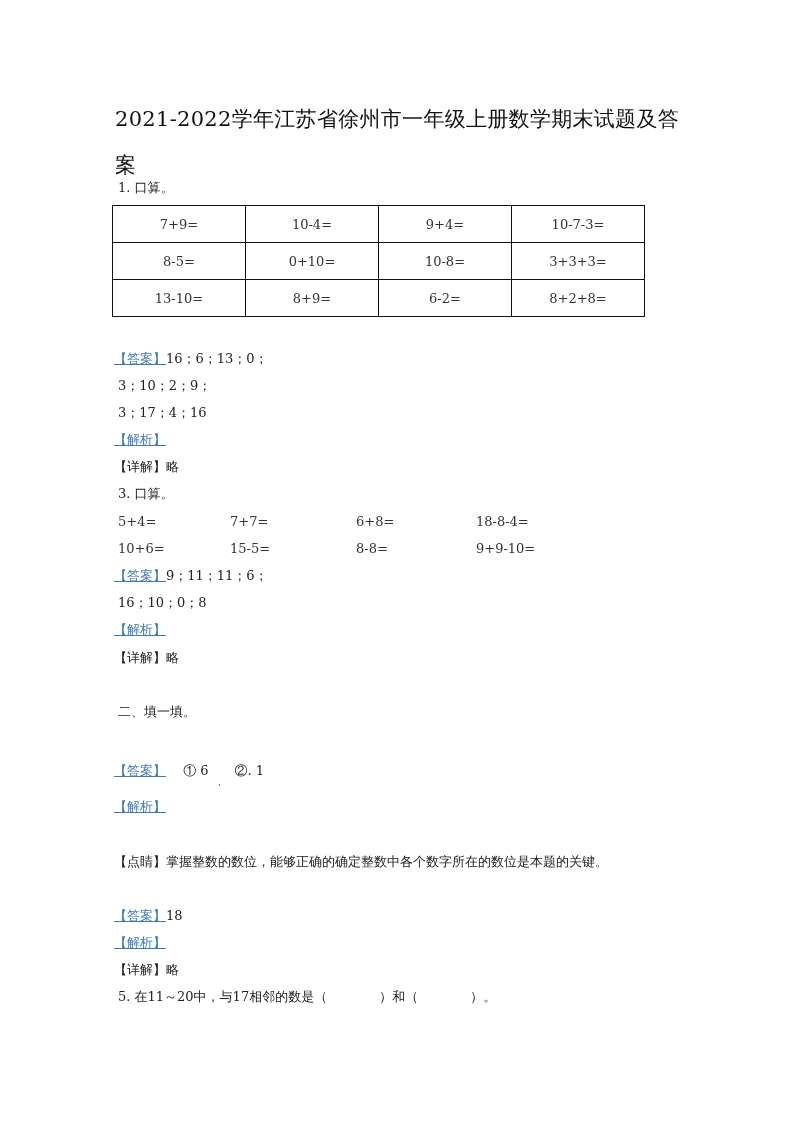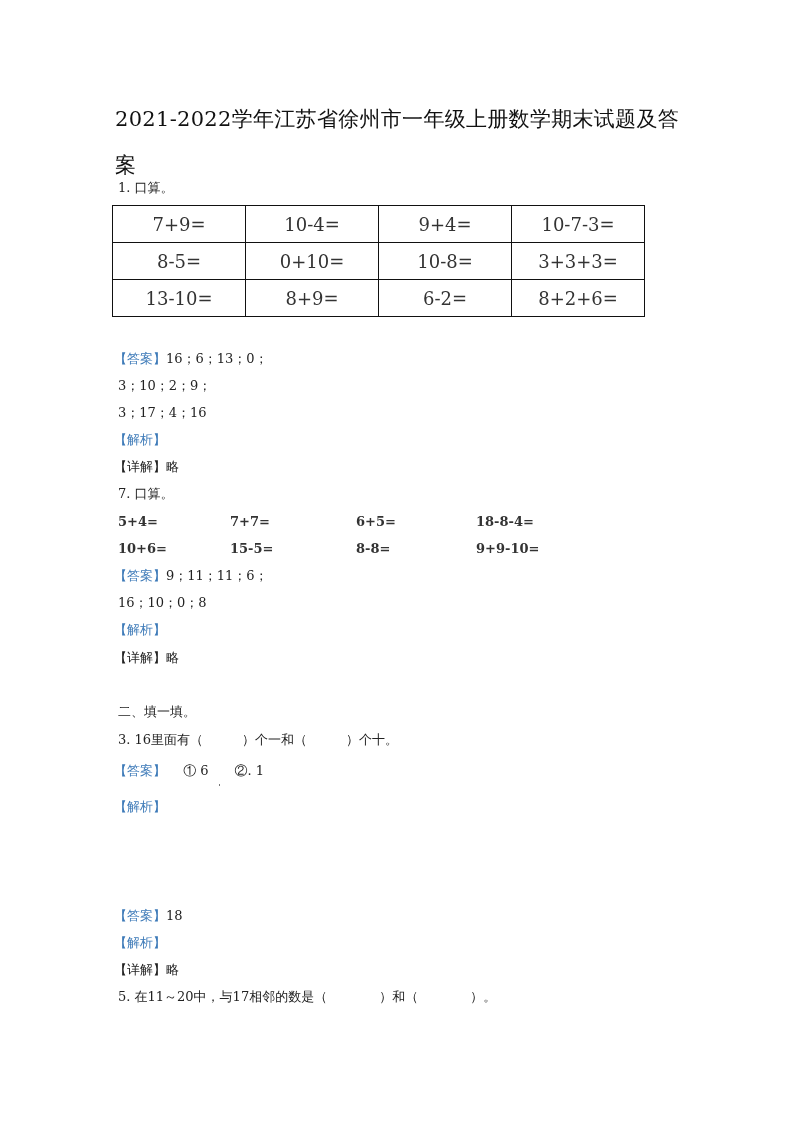--- a/index.html
+++ b/index.html
@@ -11,31 +11,31 @@
   .page { position: absolute; left: 0; top: 0; width: 793px; height: 1122px; }
   .title {
     position: absolute; left: 115px; top: 96px; width: 580px;
     font-size: 21px; line-height: 46px; font-weight: normal; color: #111;
     letter-spacing: 0.3px;
   }
   .line {
     position: absolute; left: 118px; font-size: 13px; line-height: 18px;
     white-space: nowrap; color: #222;
   }
-  .tag-blue { color: #3d7ab8; }
+  .tag-blue { color: #3d7ab8; text-decoration: underline; }
   table.calc {
     position: absolute; left: 112px; top: 205px; width: 533px;
-    border-collapse: collapse; font-size: 18px;
+    border-collapse: collapse; font-size: 13px;
   }
   table.calc td {
     border: 1.5px solid #111; height: 36px; text-align: center;
     width: 25%; padding: 0; color: #333;
   }
   .row-abs { position: absolute; left: 118px; font-size: 13px; line-height: 18px; color: #333; }
-  .row-abs span { position: absolute; white-space: nowrap; font-weight: bold; }
+  .row-abs span { position: absolute; white-space: nowrap; }
   .dot { position: absolute; left: 219px; top: 784px; width: 1px; height: 2px; background: #777; }
 </style>
 </head>
 <body>
 
 <div class="page">
 
   <div class="title">2021-2022学年江苏省徐州市一年级上册数学期末试题及答案</div>
 
   <div class="line" style="top:179px">1. 口算。</div>
@@ -51,65 +51,67 @@
     <tr>
       <td>8-5=</td>
       <td>0+10=</td>
       <td>10-8=</td>
       <td>3+3+3=</td>
     </tr>
     <tr>
       <td>13-10=</td>
       <td>8+9=</td>
       <td>6-2=</td>
-      <td>8+2+6=</td>
+      <td>8+2+8=</td>
     </tr>
   </tbody>
     </table>
 
   <div class="line" style="top:350px; left:114px">
     <span class="tag-blue">【答案】</span><span>16；6；13；0；</span>
   </div>
   <div class="line" style="top:377px">3；10；2；9；</div>
   <div class="line" style="top:404px">3；17；4；16</div>
   <div class="line tag-blue" style="top:431px; left:114px">【解析】</div>
   <div class="line" style="top:458px; left:114px">
     <span>【详解】</span><span>略</span>
   </div>
 
-  <div class="line" style="top:485px">7. 口算。</div>
+  <div class="line" style="top:485px">3. 口算。</div>
   <div class="row-abs" style="top:513px">
     <span style="left:0">5+4=</span>
     <span style="left:112px">7+7=</span>
-    <span style="left:238px">6+5=</span>
+    <span style="left:238px">6+8=</span>
     <span style="left:358px">18-8-4=</span>
   </div>
   <div class="row-abs" style="top:540px">
     <span style="left:0">10+6=</span>
     <span style="left:112px">15-5=</span>
     <span style="left:238px">8-8=</span>
     <span style="left:358px">9+9-10=</span>
   </div>
   <div class="line" style="top:567px; left:114px">
     <span class="tag-blue">【答案】</span><span>9；11；11；6；</span>
   </div>
   <div class="line" style="top:594px">16；10；0；8</div>
   <div class="line tag-blue" style="top:621px; left:114px">【解析】</div>
   <div class="line" style="top:649px; left:114px">
     <span>【详解】</span><span>略</span>
   </div>
 
   <div class="line" style="top:703px">二、填一填。</div>
 
-  <div class="line" style="top:731px">3. 16里面有（　　　）个一和（　　　）个十。</div>
   <div class="line" style="top:762px; left:114px">
     <span class="tag-blue">【答案】</span><span>　 ① 6　　②. 1</span>
   </div>
   <div class="dot"></div>
   <div class="line tag-blue" style="top:798px; left:114px">【解析】</div>
+  <div class="line" style="top:853px; left:114px">
+    <span>【点睛】</span><span>掌握整数的数位，能够正确的确定整数中各个数字所在的数位是本题的关键。</span>
+  </div>
 
   <div class="line" style="top:907px; left:114px">
     <span class="tag-blue">【答案】</span><span>18</span>
   </div>
   <div class="line tag-blue" style="top:934px; left:114px">【解析】</div>
   <div class="line" style="top:961px; left:114px">
     <span>【详解】</span><span>略</span>
   </div>
 
   <div class="line" style="top:988px">5. 在11～20中，与17相邻的数是（　　　　）和（　　　　）。</div>

